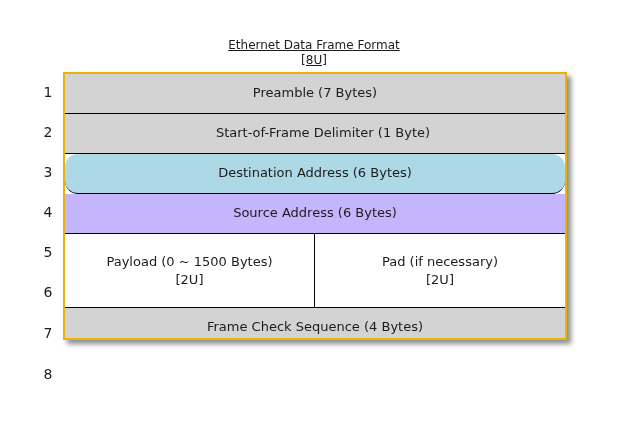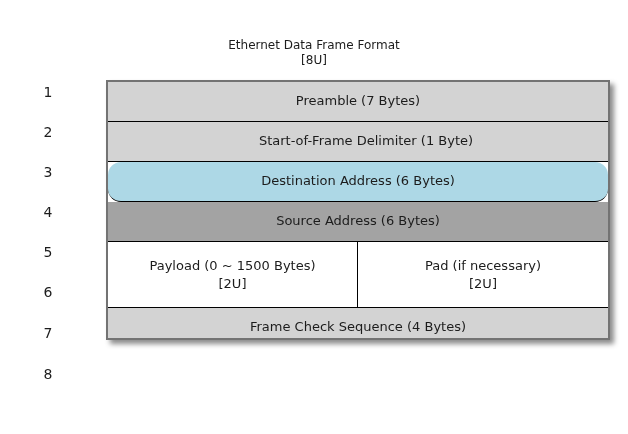--- a/index.html
+++ b/index.html
@@ -17,56 +17,56 @@
   }
   .diagram-title {
     position: absolute;
     left: 63px;
     top: 38px;
     width: 502px;
     text-align: center;
     font-size: 12px;
     line-height: 15px;
     color: #1c1c1c;
+    text-decoration: underline;
   }
   .row-numbers span {
     position: absolute;
     left: 33px;
     width: 30px;
     text-align: center;
     font-size: 14px;
     color: #1c1c1c;
   }
   .frame-table {
     position: absolute;
     left: 63px;
-    top: 80px;
+    top: 72px;
     width: 500px;
-    border: 2px solid #737373;
+    border: 2px solid #eab308;
     box-shadow: 4px 4px 5px rgba(0,0,0,0.45);
     background: #ffffff;
-    margin-left: 43px;
   }
   .frow {
     box-sizing: border-box;
     height: 40px;
     line-height: 38px;
     border-bottom: 1px solid #000000;
     text-align: center;
     font-size: 13px;
     color: #1c1c1c;
     white-space: nowrap;
   }
   .frow.last {
     border-bottom: none;
     height: 30px;
     line-height: 38px;
   }
   .frow.merged {
-    height: 66px;
+    height: 74px;
     line-height: normal;
     display: flex;
   }
   .frow.merged .cell {
     box-sizing: border-box;
     width: 50%;
     display: flex;
     flex-direction: column;
     justify-content: center;
     gap: 3px;
@@ -100,21 +100,21 @@
   <div class="frame-table">
     <div class="frow" style="background-color: rgb(211, 211, 211);">
       <span>Preamble (7 Bytes)</span>
     </div>
     <div class="frow" style="background-color: rgb(211, 211, 211); padding-left: 16px;">
       <span>Start-of-Frame Delimiter (1 Byte)</span>
     </div>
     <div class="frow" style="background-color: rgb(173, 216, 230); border-radius: 13px;">
       <span>Destination Address (6 Bytes)</span>
     </div>
-    <div class="frow" style="background-color: #a3a3a3;">
+    <div class="frow" style="background-color: #c4b5fd;">
       <span>Source Address (6 Bytes)</span>
     </div>
     <div class="frow merged" style="background-color: rgb(255, 255, 255);">
       <div class="cell left">
         <div>Payload (0 ~ 1500 Bytes)</div>
         <div>[2U]</div>
       </div>
       <div class="cell right">
         <div>Pad (if necessary)</div>
         <div>[2U]</div>

